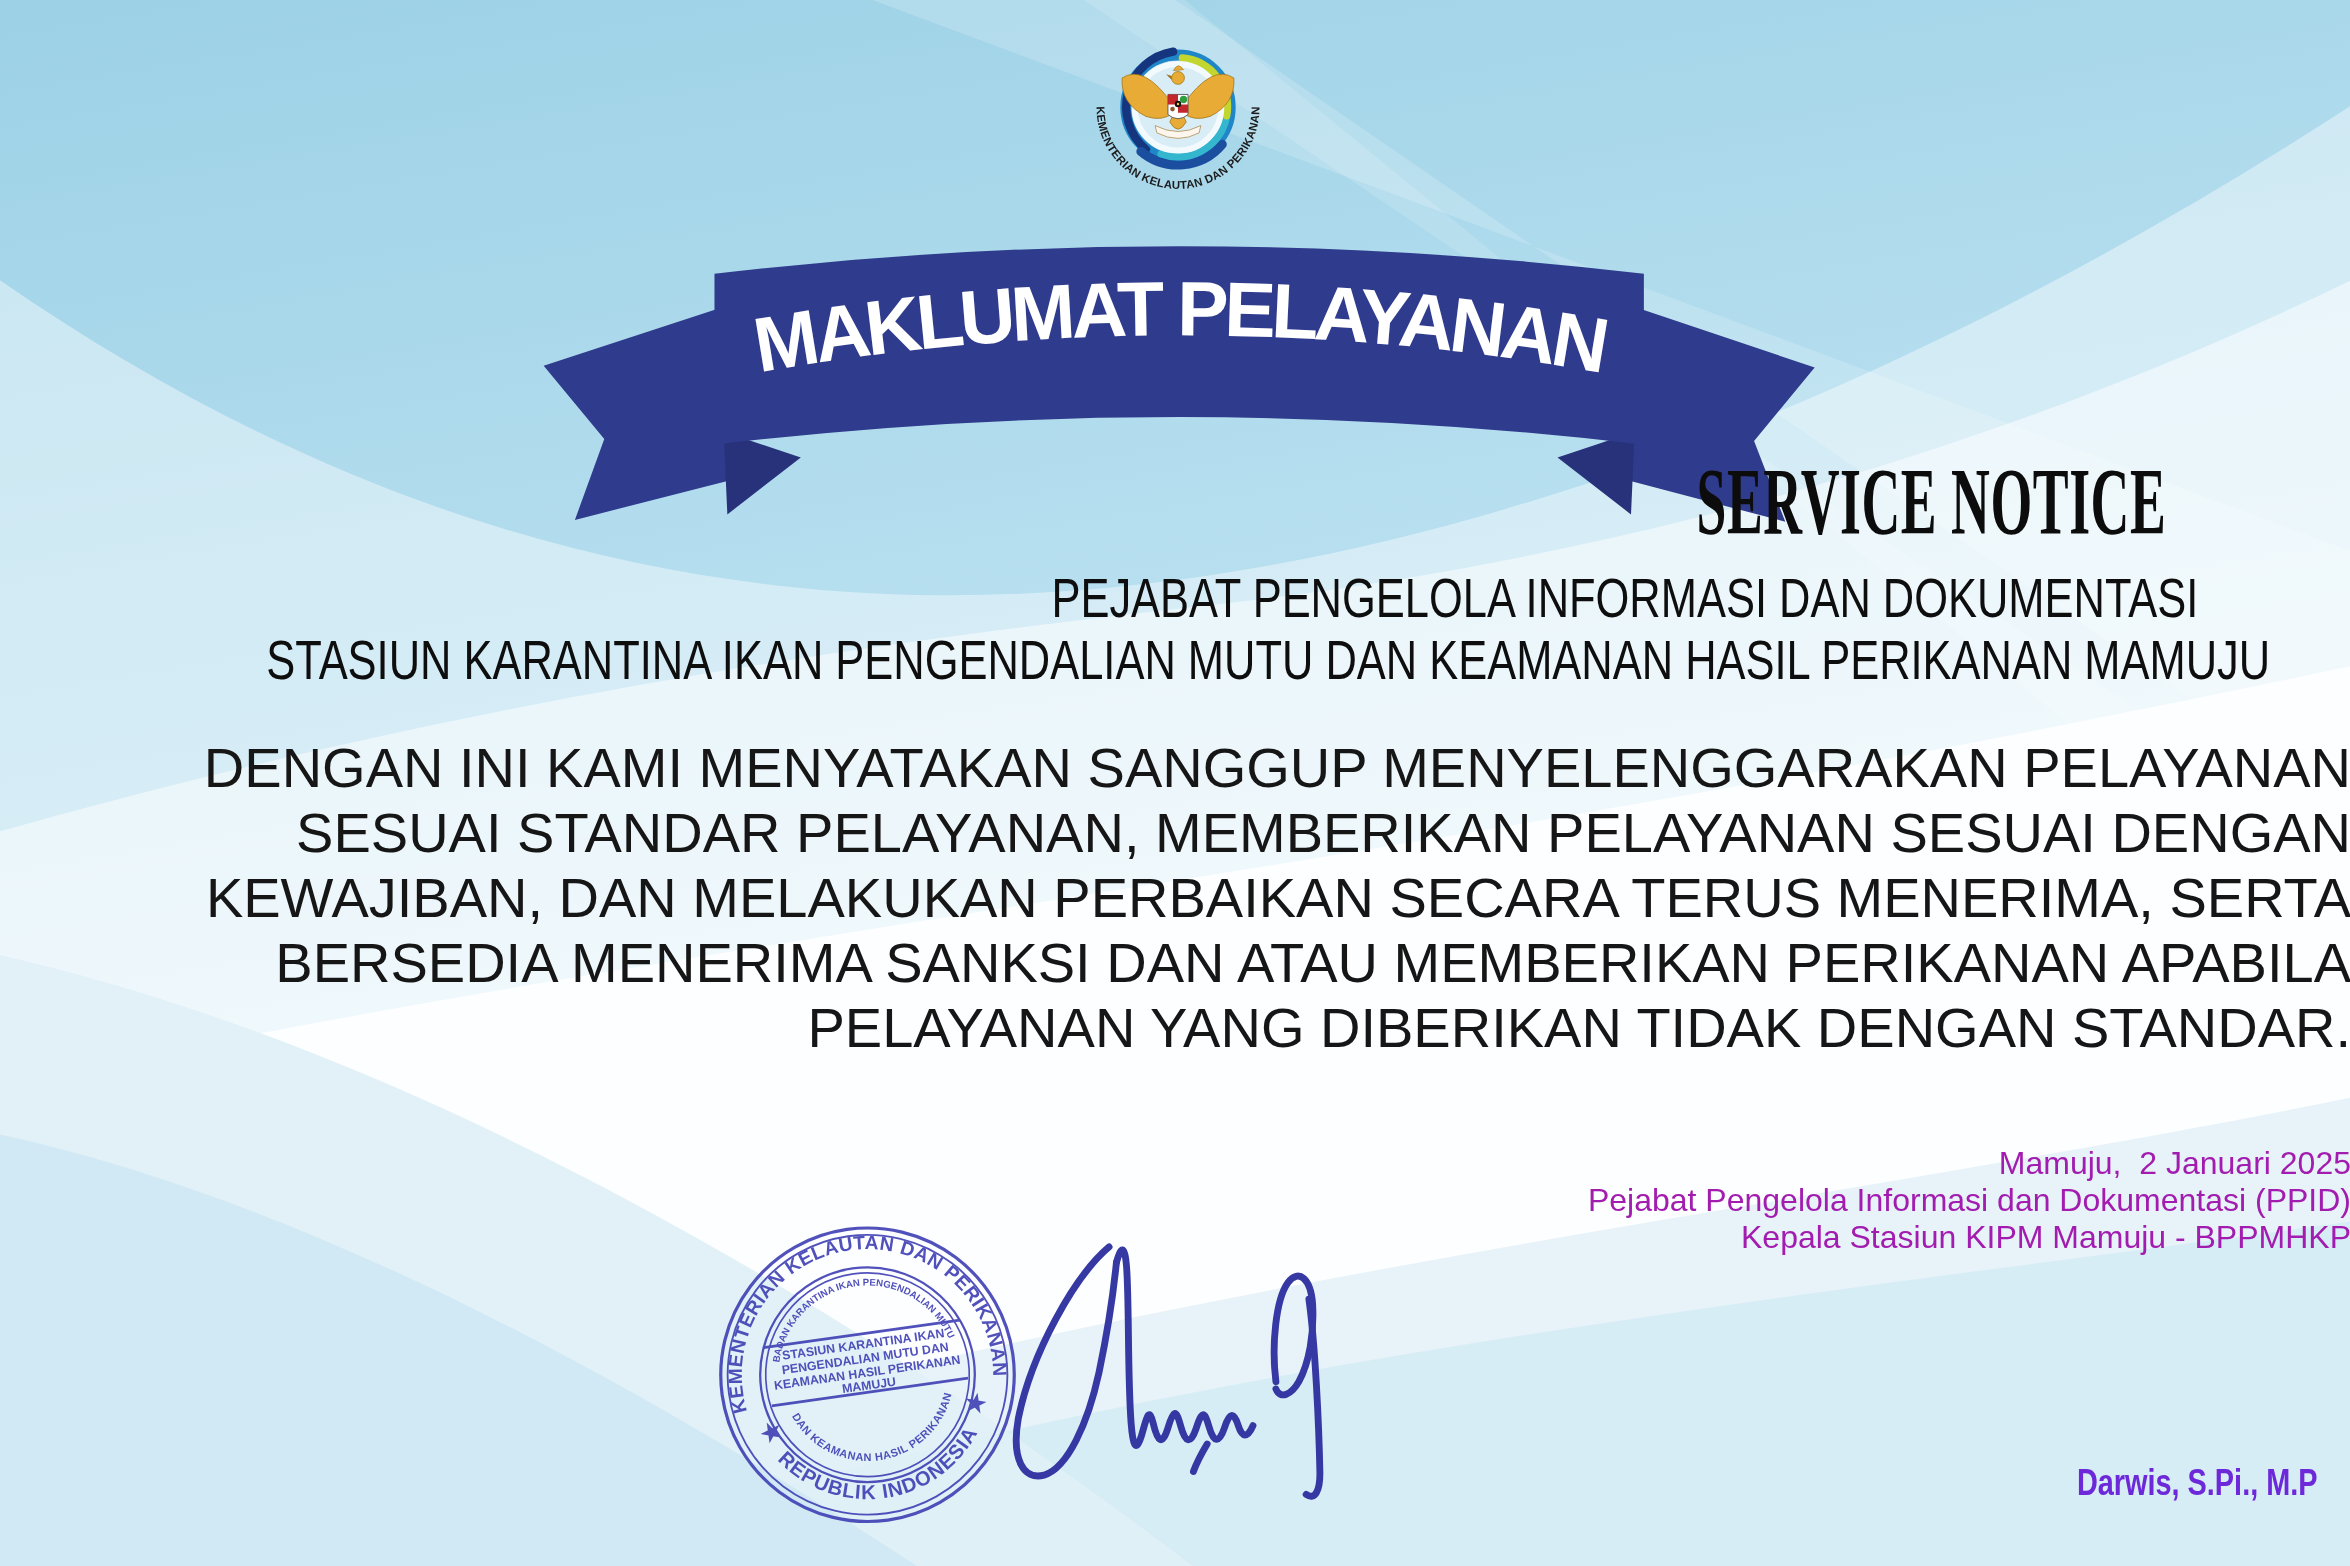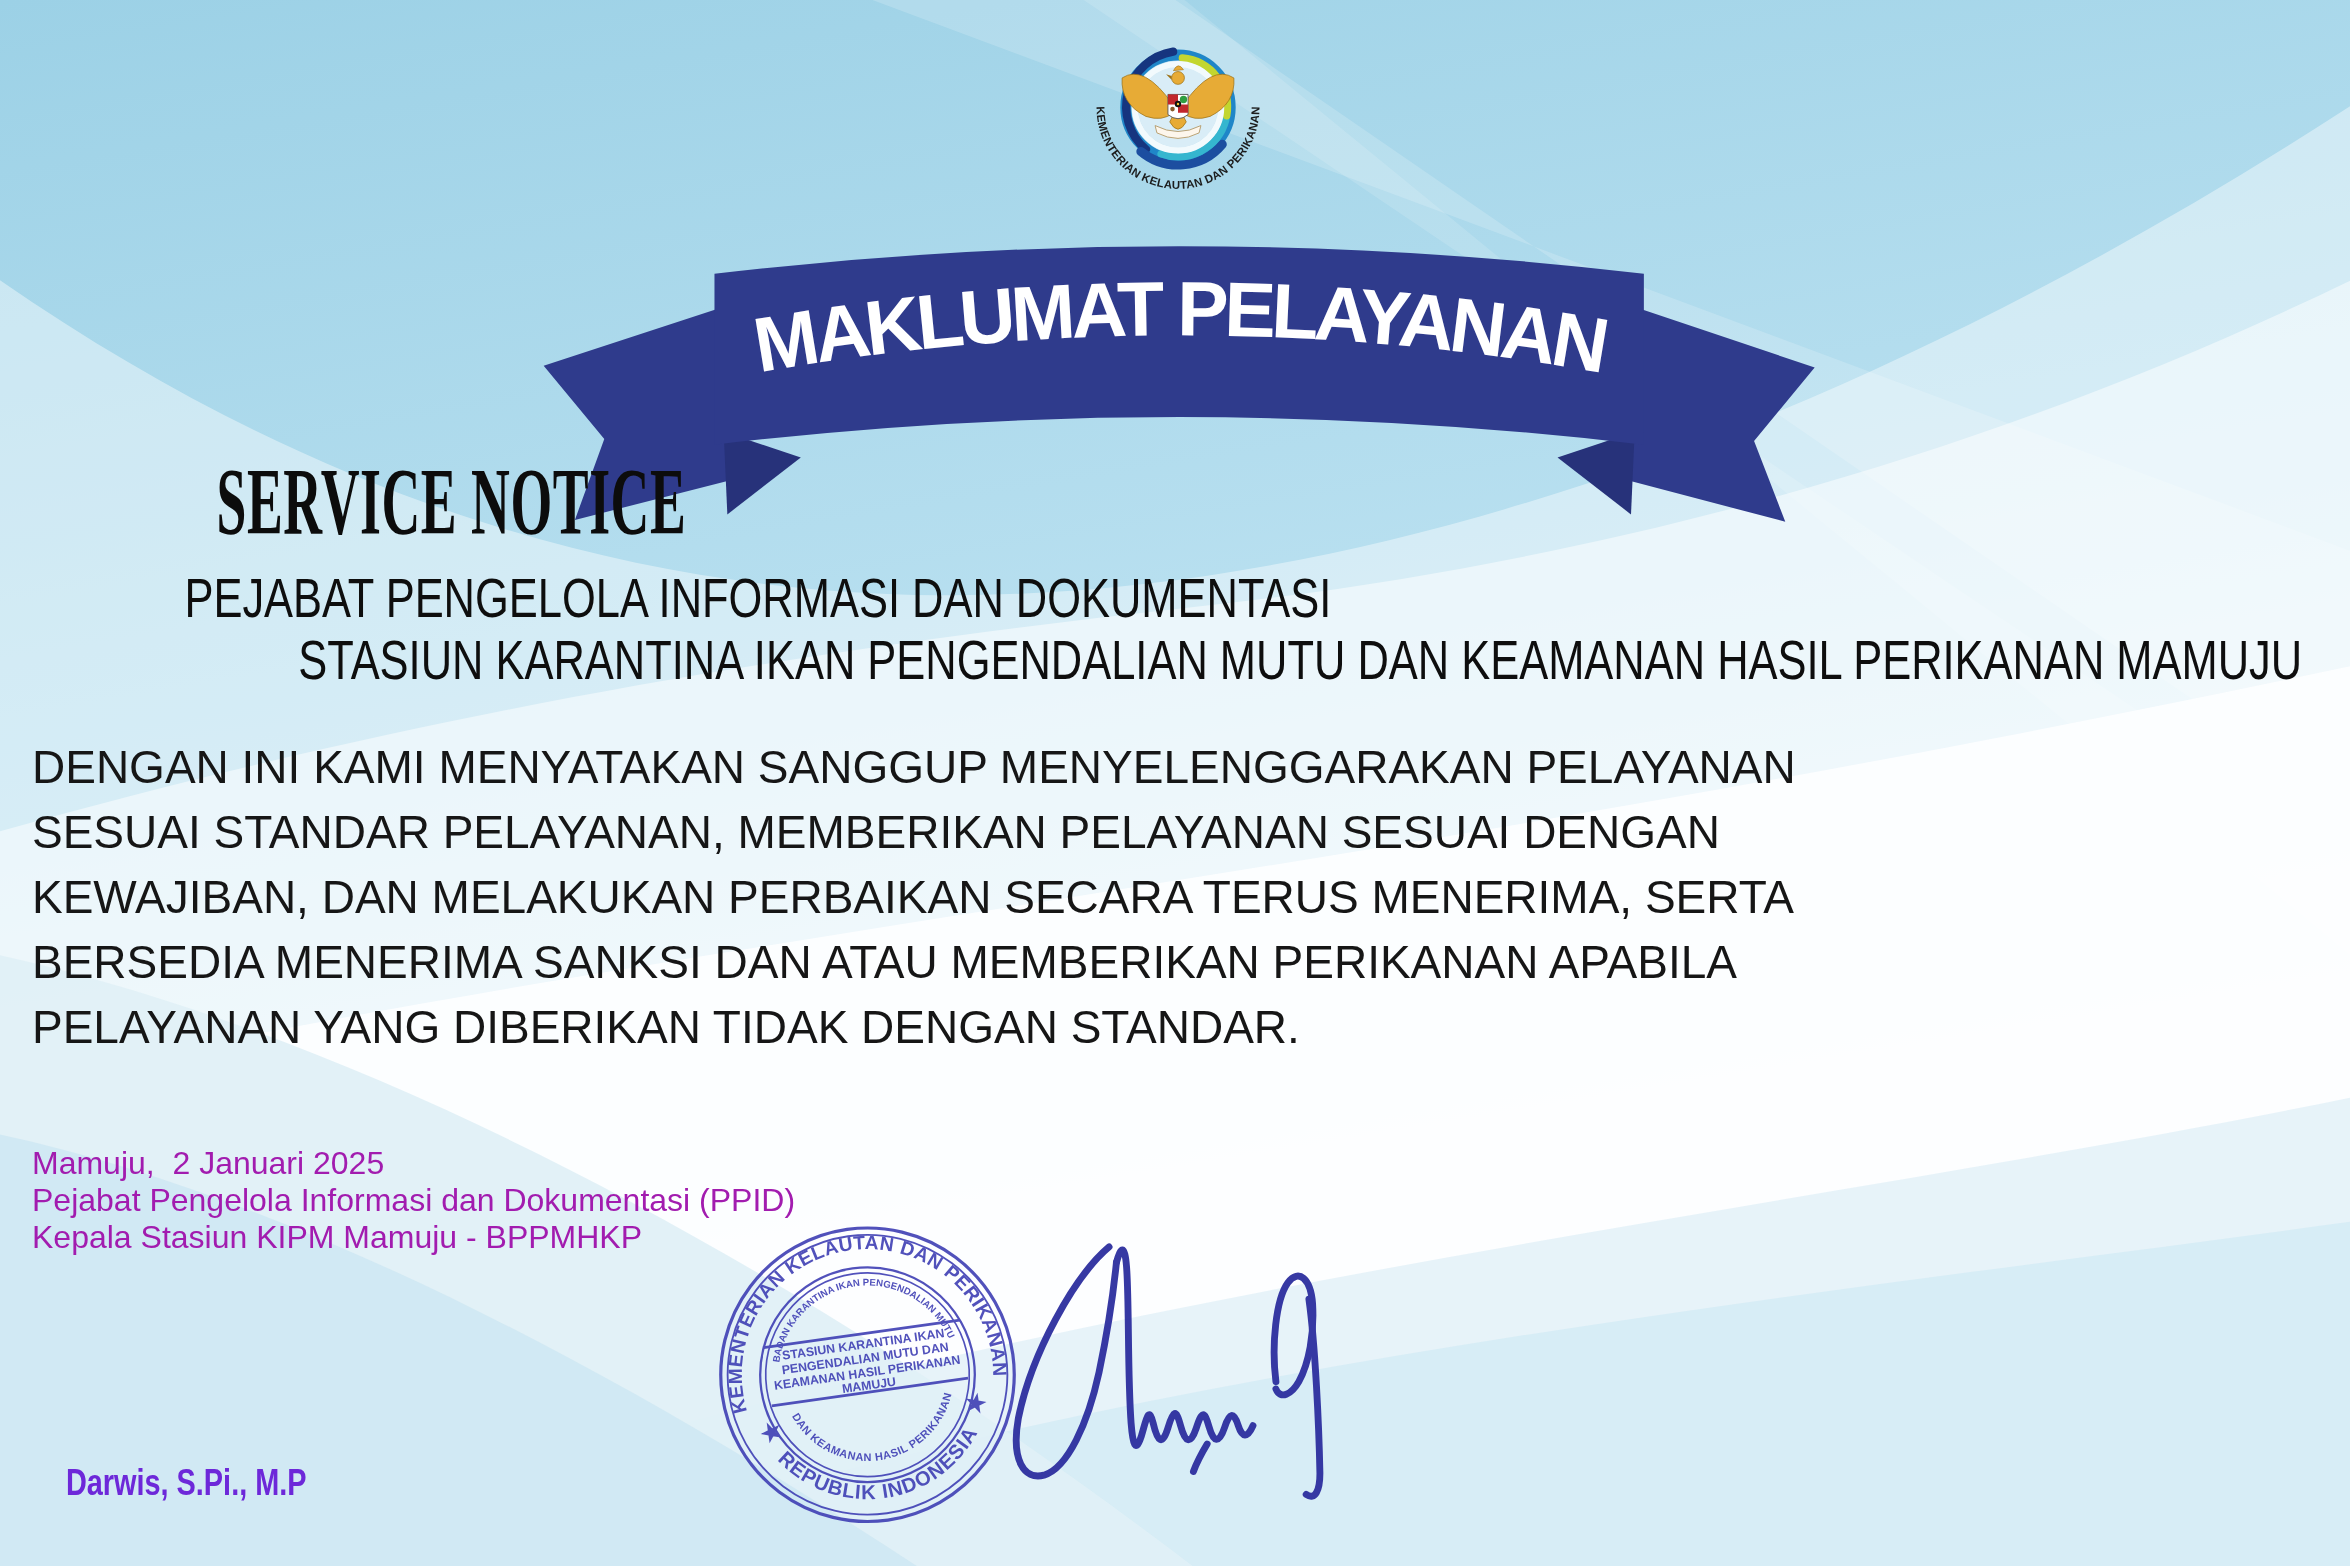--- a/index.html
+++ b/index.html
@@ -2,36 +2,36 @@
 <html style="font-size:14.7px"><head>
 <meta charset="utf-8">
 <style>
   html,body{margin:0;padding:0;background:#888;}
   #stage{
     position:relative;width:2351px;height:1567px;overflow:hidden;
     font-family:"Liberation Sans",sans-serif;background:#a8d8ea;
   }
   #stage svg{display:block;}
   .abs{position:absolute;}
-  .centered{left:0;right:0;text-align:left;white-space:nowrap;margin-left:32px;}
+  .centered{left:0;right:0;text-align:right;white-space:nowrap;}
   .squeeze{display:inline-block;white-space:nowrap;transform-origin:50% 50%;}
 
   
   .subtitle{top:446px;font-family:"Liberation Serif",serif;font-weight:700;
             font-size:96px;color:#0c0c0c;letter-spacing:0.9px;}
   .subtitle .squeeze{transform:scaleX(0.56);}
 
   
   .h-line{font-weight:400;color:#0e0e0e;font-size:55px;}
   .h-line .squeeze{transform:scaleX(0.79);}
   .h1{top:566px;}
   .h2{top:628px;}
 
   
-  .body-text{top:735px;font-size:46px;color:#161616;line-height:65px;font-weight:400;}
+  .body-text{top:735px;font-size:56px;color:#161616;line-height:65px;font-weight:400;}
   .body-text div{white-space:nowrap;}
 
   
   .sig-block{top:1145px;font-size:32px;color:#a21caf;line-height:37px;}
   .sig-block div{white-space:pre;}
 
   .signer-name{top:1462px;font-weight:700;font-size:37px;color:#6d28d9;}
   .signer-name .squeeze{transform:scaleX(0.78);}
 
   

